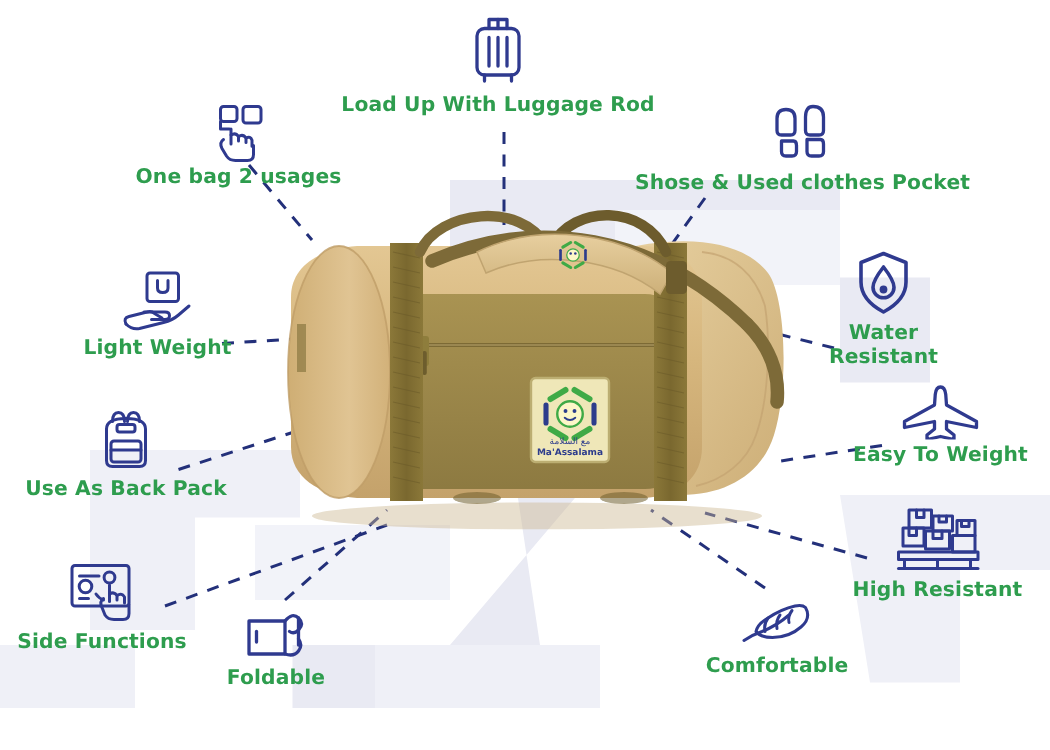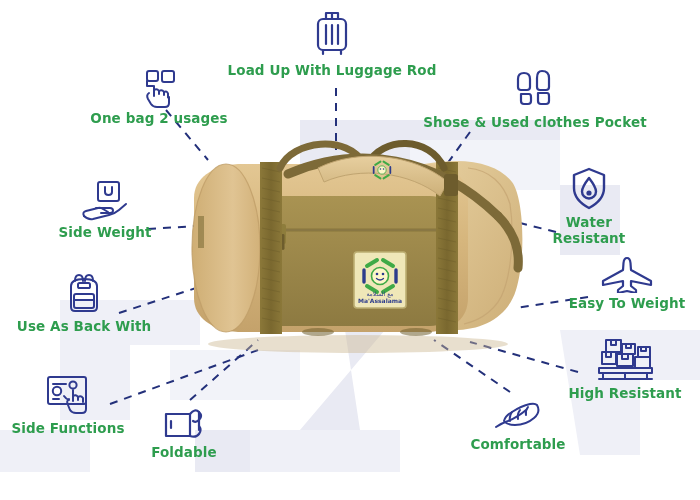--- a/index.html
+++ b/index.html
@@ -278,21 +278,21 @@
       <svg width="52" height="44" viewBox="0 0 52 44">
         <g fill="none" stroke="#2f3a8f" stroke-width="2" stroke-linejoin="round" stroke-linecap="round">
           <rect x="19" y="4" width="21" height="19" rx="2"></rect>
           <path d="M26 9 l0 5 q0 3 3.5 3 t3.5 -3 l0 -5"></path>
           <path d="M5 38 q-2 -4 2 -5 l12 -3 q3 -1 5 1 l5 3"></path>
           <path d="M17 30 l14 0 q3 0 3 2.5 t-3 2.5 l-9 0"></path>
           <path d="M5 38 q4 4 9 3 l16 -4 q6 -1.5 10 -5 l7 -6"></path>
         </g>
       </svg>
     </span>
-    <span class="flabel">Side Weight</span>
+    <span class="flabel">Light Weight</span>
   </div>
 
   <div class="feature two-line" style="left:589px; top:166px;">
     <span class="icon-wrap">
       <svg width="42" height="46" viewBox="0 0 42 46">
         <g fill="none" stroke="#2f3a8f" stroke-width="2.4" stroke-linejoin="round" stroke-linecap="round">
           <path d="M21 3 L36 9 L36 22 q0 12 -15 20 q-15 -8 -15 -20 L6 9 Z"></path>
           <path d="M21 12 q7 9 7 13.5 a7 7 0 0 1 -14 0 Q14 21 21 12 Z"></path>
           <circle cx="21" cy="27" r="2.6" fill="#2f3a8f" stroke="none"></circle>
         </g>
@@ -307,21 +307,21 @@
         <g fill="none" stroke="#2f3a8f" stroke-width="2" stroke-linejoin="round" stroke-linecap="round">
           <path d="M15 13 q0 -6 4 -6 t4 6"></path>
           <path d="M25 13 q0 -6 4 -6 t4 6"></path>
           <path d="M11 18 q0 -7 13 -7 t13 7 l0 21 q0 4 -4 4 l-18 0 q-4 0 -4 -4 Z"></path>
           <rect x="18" y="15" width="12" height="5" rx="1.6"></rect>
           <rect x="14" y="26" width="20" height="14" rx="2"></rect>
           <path d="M14 32 L34 32"></path>
         </g>
       </svg>
     </span>
-    <span class="flabel">Use As Back With</span>
+    <span class="flabel">Use As Back Pack</span>
   </div>
 
   <div class="feature" style="left:627px; top:255px;">
     <span class="icon-wrap">
       <svg width="56" height="38" viewBox="0 0 56 38">
         <g fill="none" stroke="#2f3a8f" stroke-width="2.2" stroke-linejoin="round" stroke-linecap="round">
           <path d="M28 3 q3 0 3.5 5 l0.5 7 L52 26 L52 30 L32 26 l0 5 l5 4 l0 3 l-9 -2 l-9 2 l0 -3 l5 -4 l0 -5 L4 30 L4 26 L24 15 l0.5 -7 Q25 3 28 3 Z"></path>
         </g>
       </svg>
     </span>

